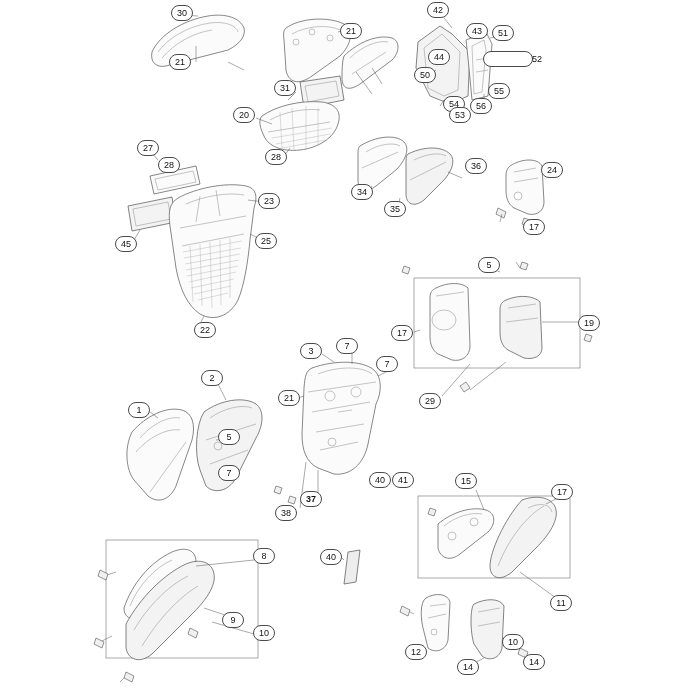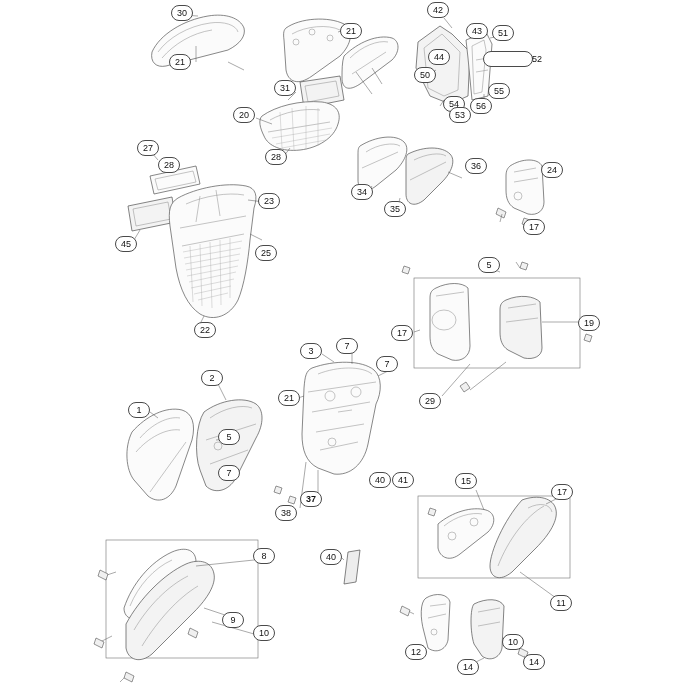--- a/index.html
+++ b/index.html
@@ -348,21 +348,21 @@
   <div class="callout" style="left:233px;top:107px;">20</div>
   <div class="callout" style="left:137px;top:140px;">27</div>
   <div class="callout" style="left:265px;top:149px;">28</div>
   <div class="callout" style="left:158px;top:157px;">28</div>
   <div class="callout" style="left:541px;top:162px;">24</div>
   <div class="callout" style="left:455px;top:158px;margin-left:10px;">36</div>
   <div class="callout" style="left:351px;top:184px;">34</div>
   <div class="callout" style="left:258px;top:193px;">23</div>
   <div class="callout" style="left:384px;top:201px;">35</div>
   <div class="callout" style="left:523px;top:219px;">17</div>
-  <div class="callout" style="left:255px;top:233px;margin-top:12px;">25</div>
+  <div class="callout" style="left:255px;top:233px;">25</div>
   <div class="callout" style="left:115px;top:236px;">45</div>
   <div class="callout" style="left:478px;top:257px;">5</div>
   <div class="callout" style="left:578px;top:315px;">19</div>
   <div class="callout" style="left:194px;top:322px;">22</div>
   <div class="callout" style="left:391px;top:325px;">17</div>
   <div class="callout" style="left:336px;top:338px;">7</div>
   <div class="callout" style="left:300px;top:343px;">3</div>
   <div class="callout" style="left:376px;top:356px;">7</div>
   <div class="callout" style="left:201px;top:370px;">2</div>
   <div class="callout" style="left:278px;top:390px;">21</div>

